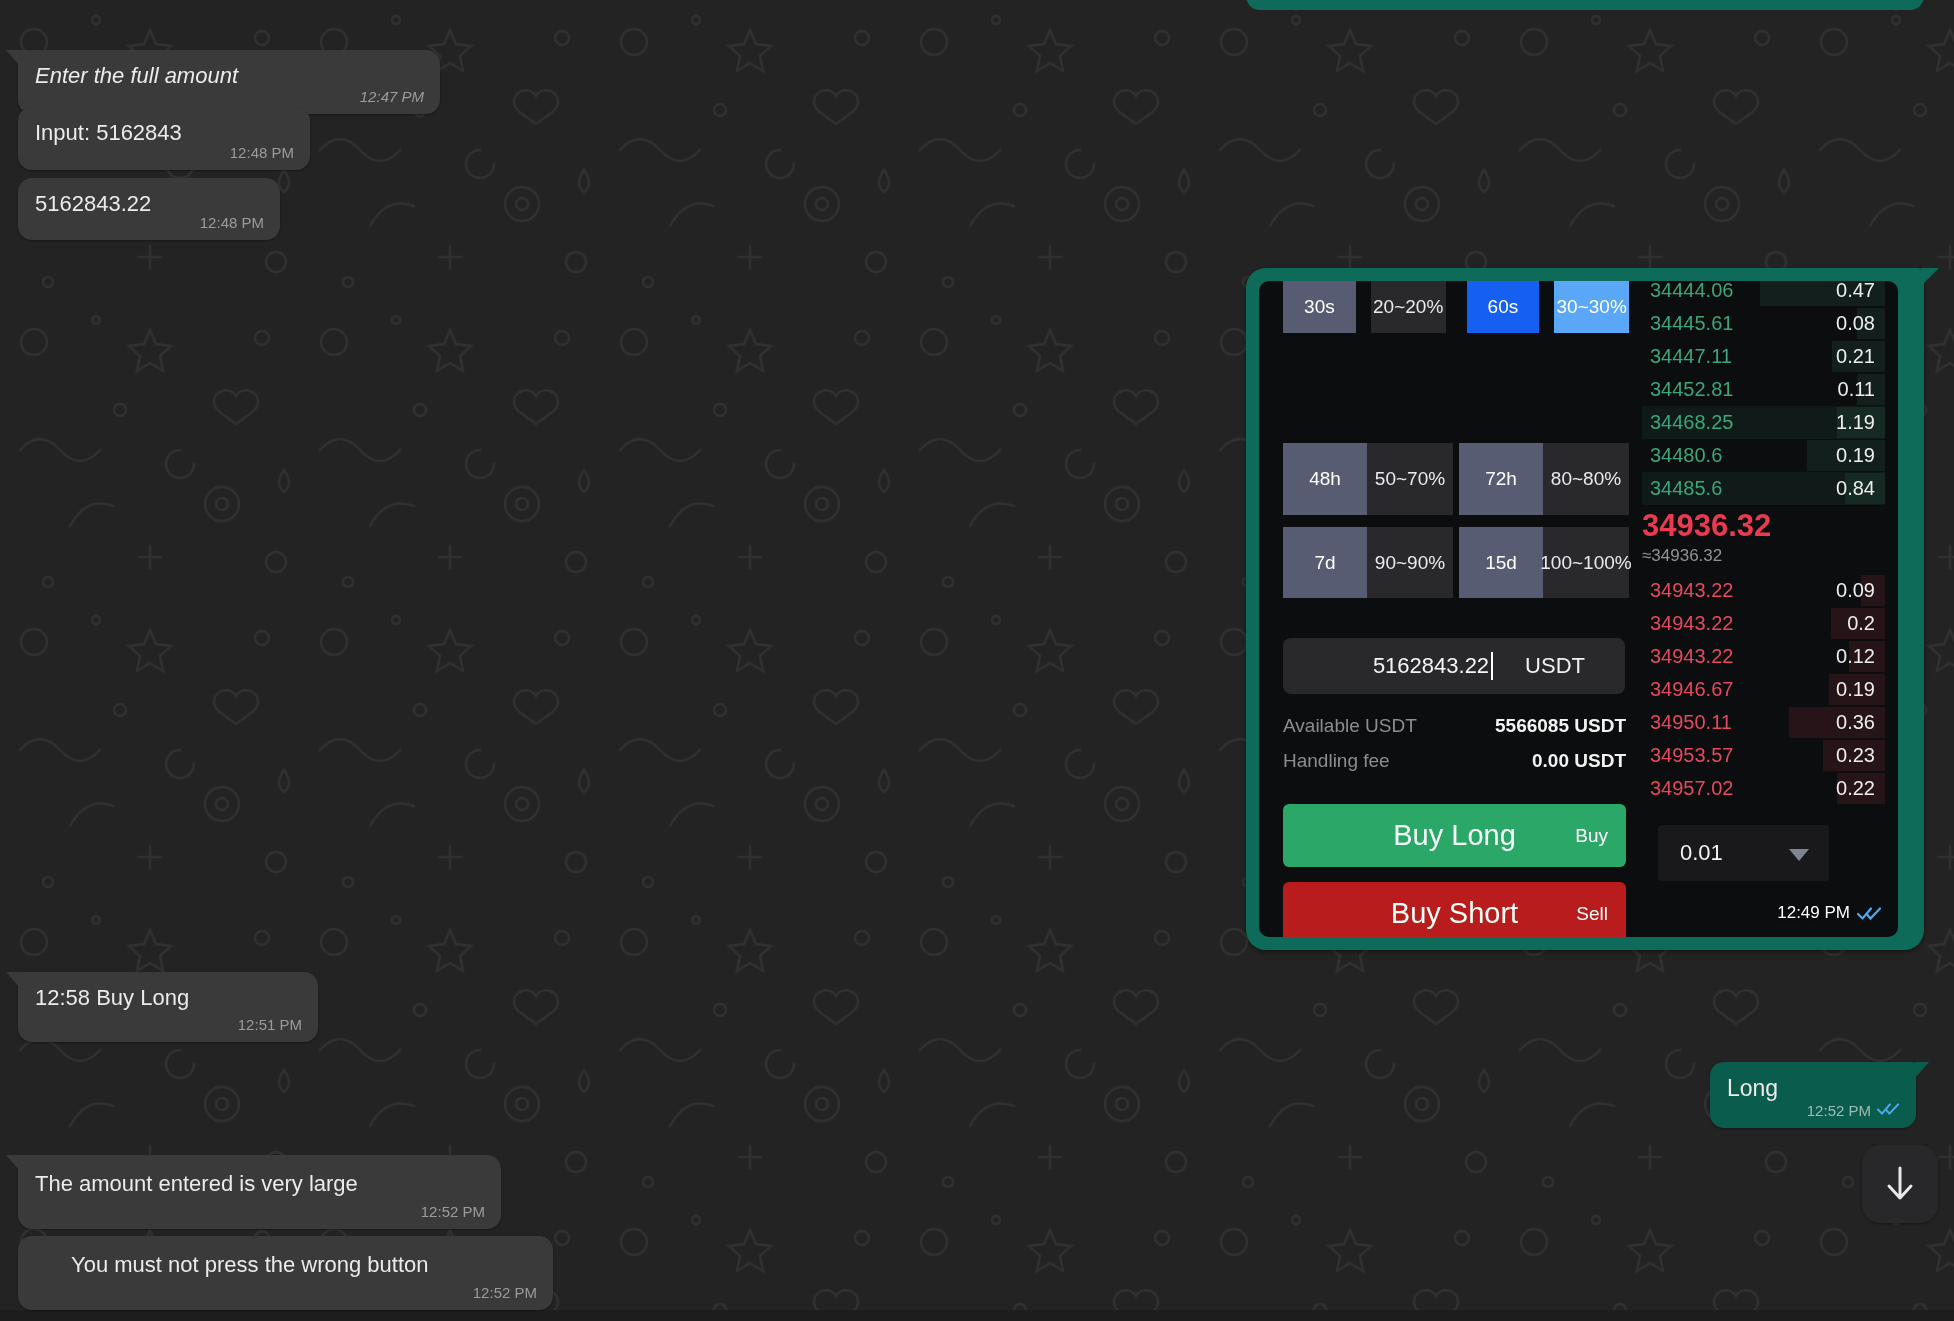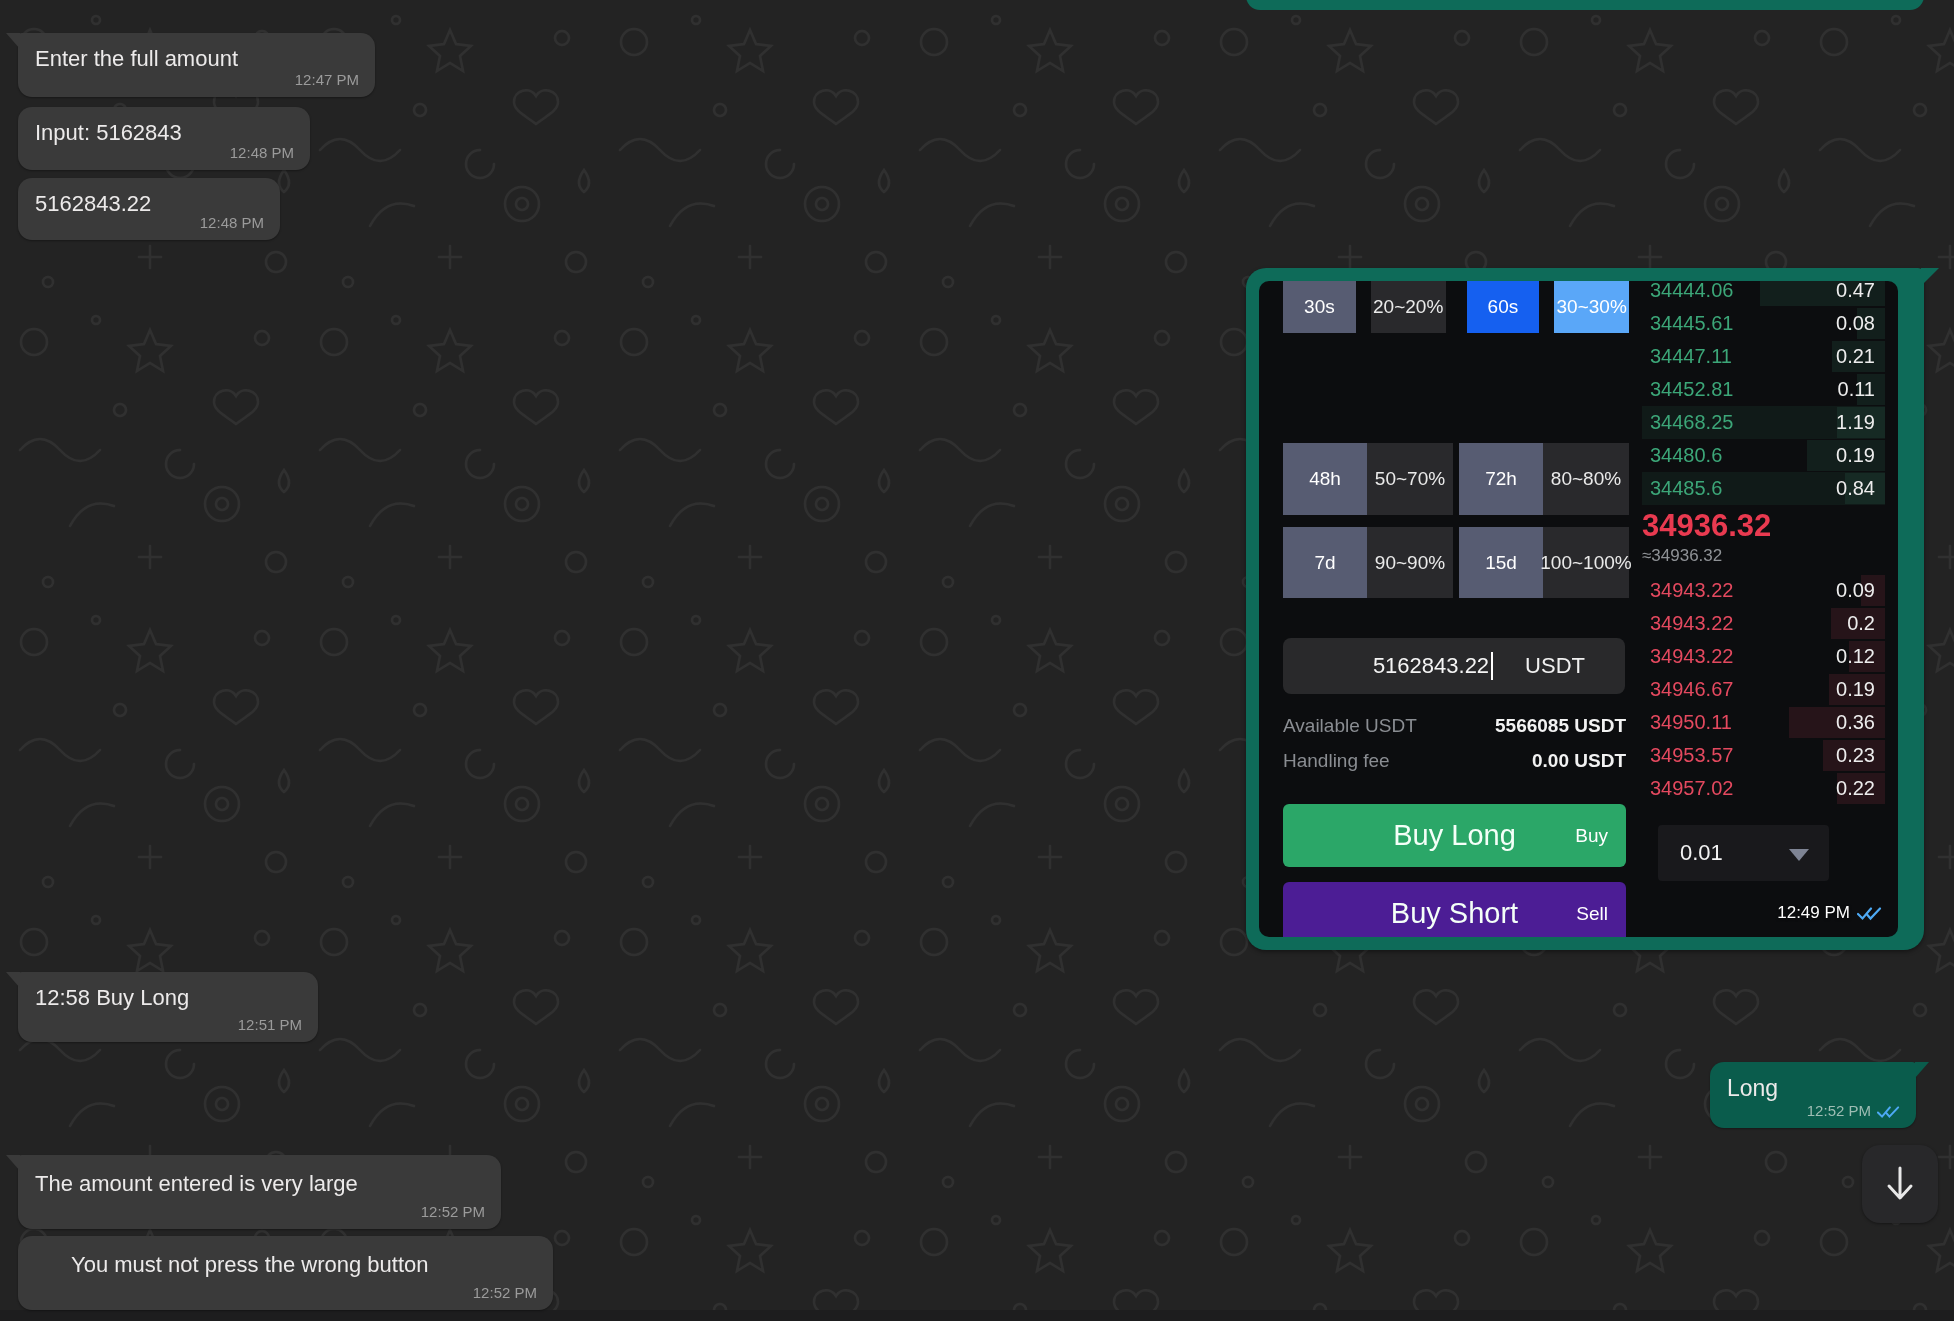--- a/index.html
+++ b/index.html
@@ -24,21 +24,21 @@
     z-index: 2;
   }
   .bubble.in  { background: #3a3a3a; color: #e9e9e9; }
   .bubble.out { background: #0a5c4c; color: #f0f6f3; }
   .bubble .txt {
     position: absolute; left: 17px; top: 13px;
     font-size: 22px; white-space: nowrap; color: #eceaea;
   }
   .bubble .meta {
     position: absolute; right: 16px; bottom: 9px;
-    display: flex; align-items: flex-end; gap: 6px;
+    display: flex; align-items: flex-start; gap: 6px;
     font-size: 15px; color: #9b9b9b;
   }
   .bubble.out .meta { color: #9fbdb4; }
   .tail { position: absolute; top: 0; }
   .tail.left  { left: -12px; }
   .tail.right { right: -13px; }
   .bubble.has-tail-left  { border-top-left-radius: 4px; }
   .bubble.has-tail-right { border-top-right-radius: 4px; }
 
   
@@ -114,21 +114,21 @@
   .info-row.r2 { top: 468px; }
   .info-row .lbl { color: #8a8d92; }
   .info-row .val { color: #f2f2f2; font-weight: 600; }
 
   
   .btn {
     position: absolute; left: 24px; width: 343px; height: 63px;
     border-radius: 6px; display: flex; align-items: center; justify-content: center;
   }
   .btn.long  { top: 523px; background: #2ba768; }
-  .btn.short { top: 601px; background: #4c1d95; }
+  .btn.short { top: 601px; background: #b91c1c; }
   .btn .main { font-size: 29px; color: #f4fff8; }
   .btn .tag  {
     position: absolute; right: 18px; top: 50%; transform: translateY(-50%);
     font-size: 19px; color: #ffffff;
   }
 
   
   .ob { position: absolute; left: 383px; width: 243px; }
   .ob.asks { top: -7px; }
   .ob.bids { top: 293px; }
@@ -215,21 +215,21 @@
           <path d="M180 150 a14 14 0 1 0 14 14"></path>
           <circle cx="276" cy="262" r="10"></circle>
         </g>
       </pattern>
     </defs>
     <rect x="0" y="0" width="1954" height="1321" fill="url(#dd)"></rect>
   </svg>
 
   <div class="prev-band"></div>
 
-  <div class="bubble in has-tail-left" style="left:18px;top:33px;width:357px;height:64px;">
+  <div class="bubble in has-tail-left" style="left:18px;top:50px;width:422px;height:64px;font-style:italic;">
     <svg class="tail left" width="14" height="18">
         <polygon points="0,0 14,0 14,16" fill="#3a3a3a"></polygon>
       </svg>
     <span class="txt">Enter the full amount</span>
     <span class="meta">
         <span>12:47 PM</span>
       </span>
   </div>
   <div class="bubble in" style="left:18px;top:107px;width:292px;height:63px;">
     <span class="txt">Input: 5162843</span>

